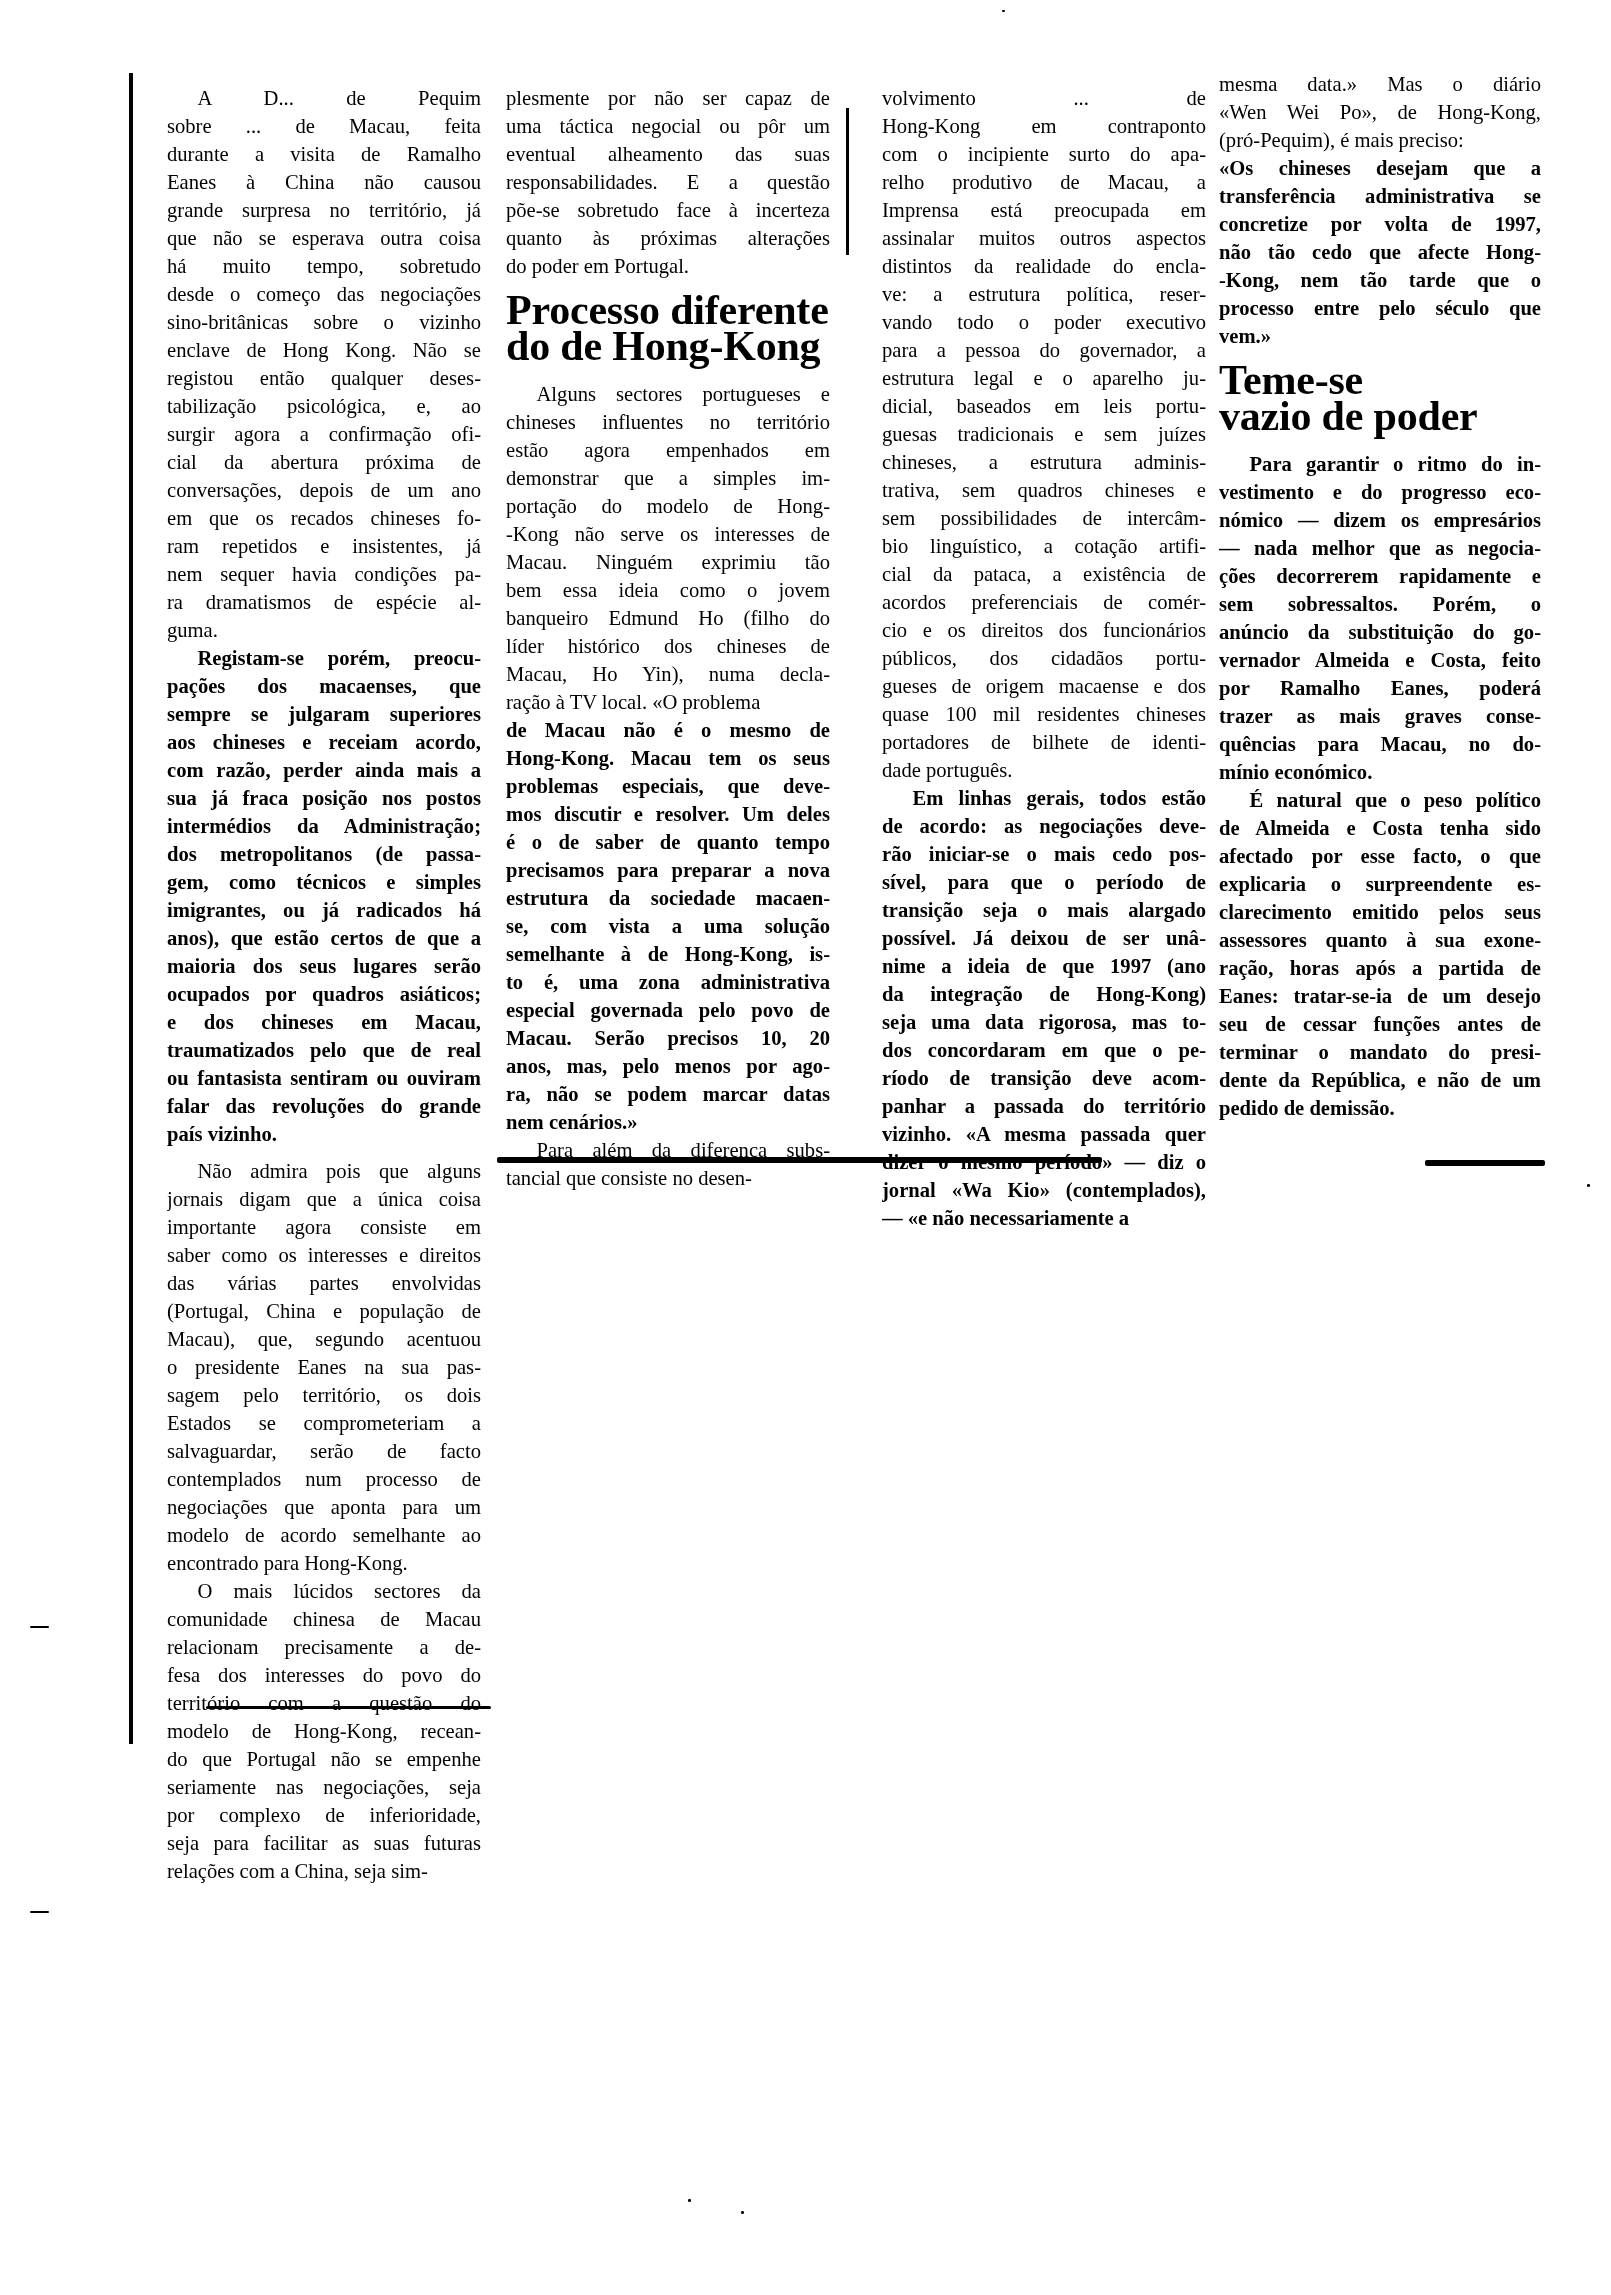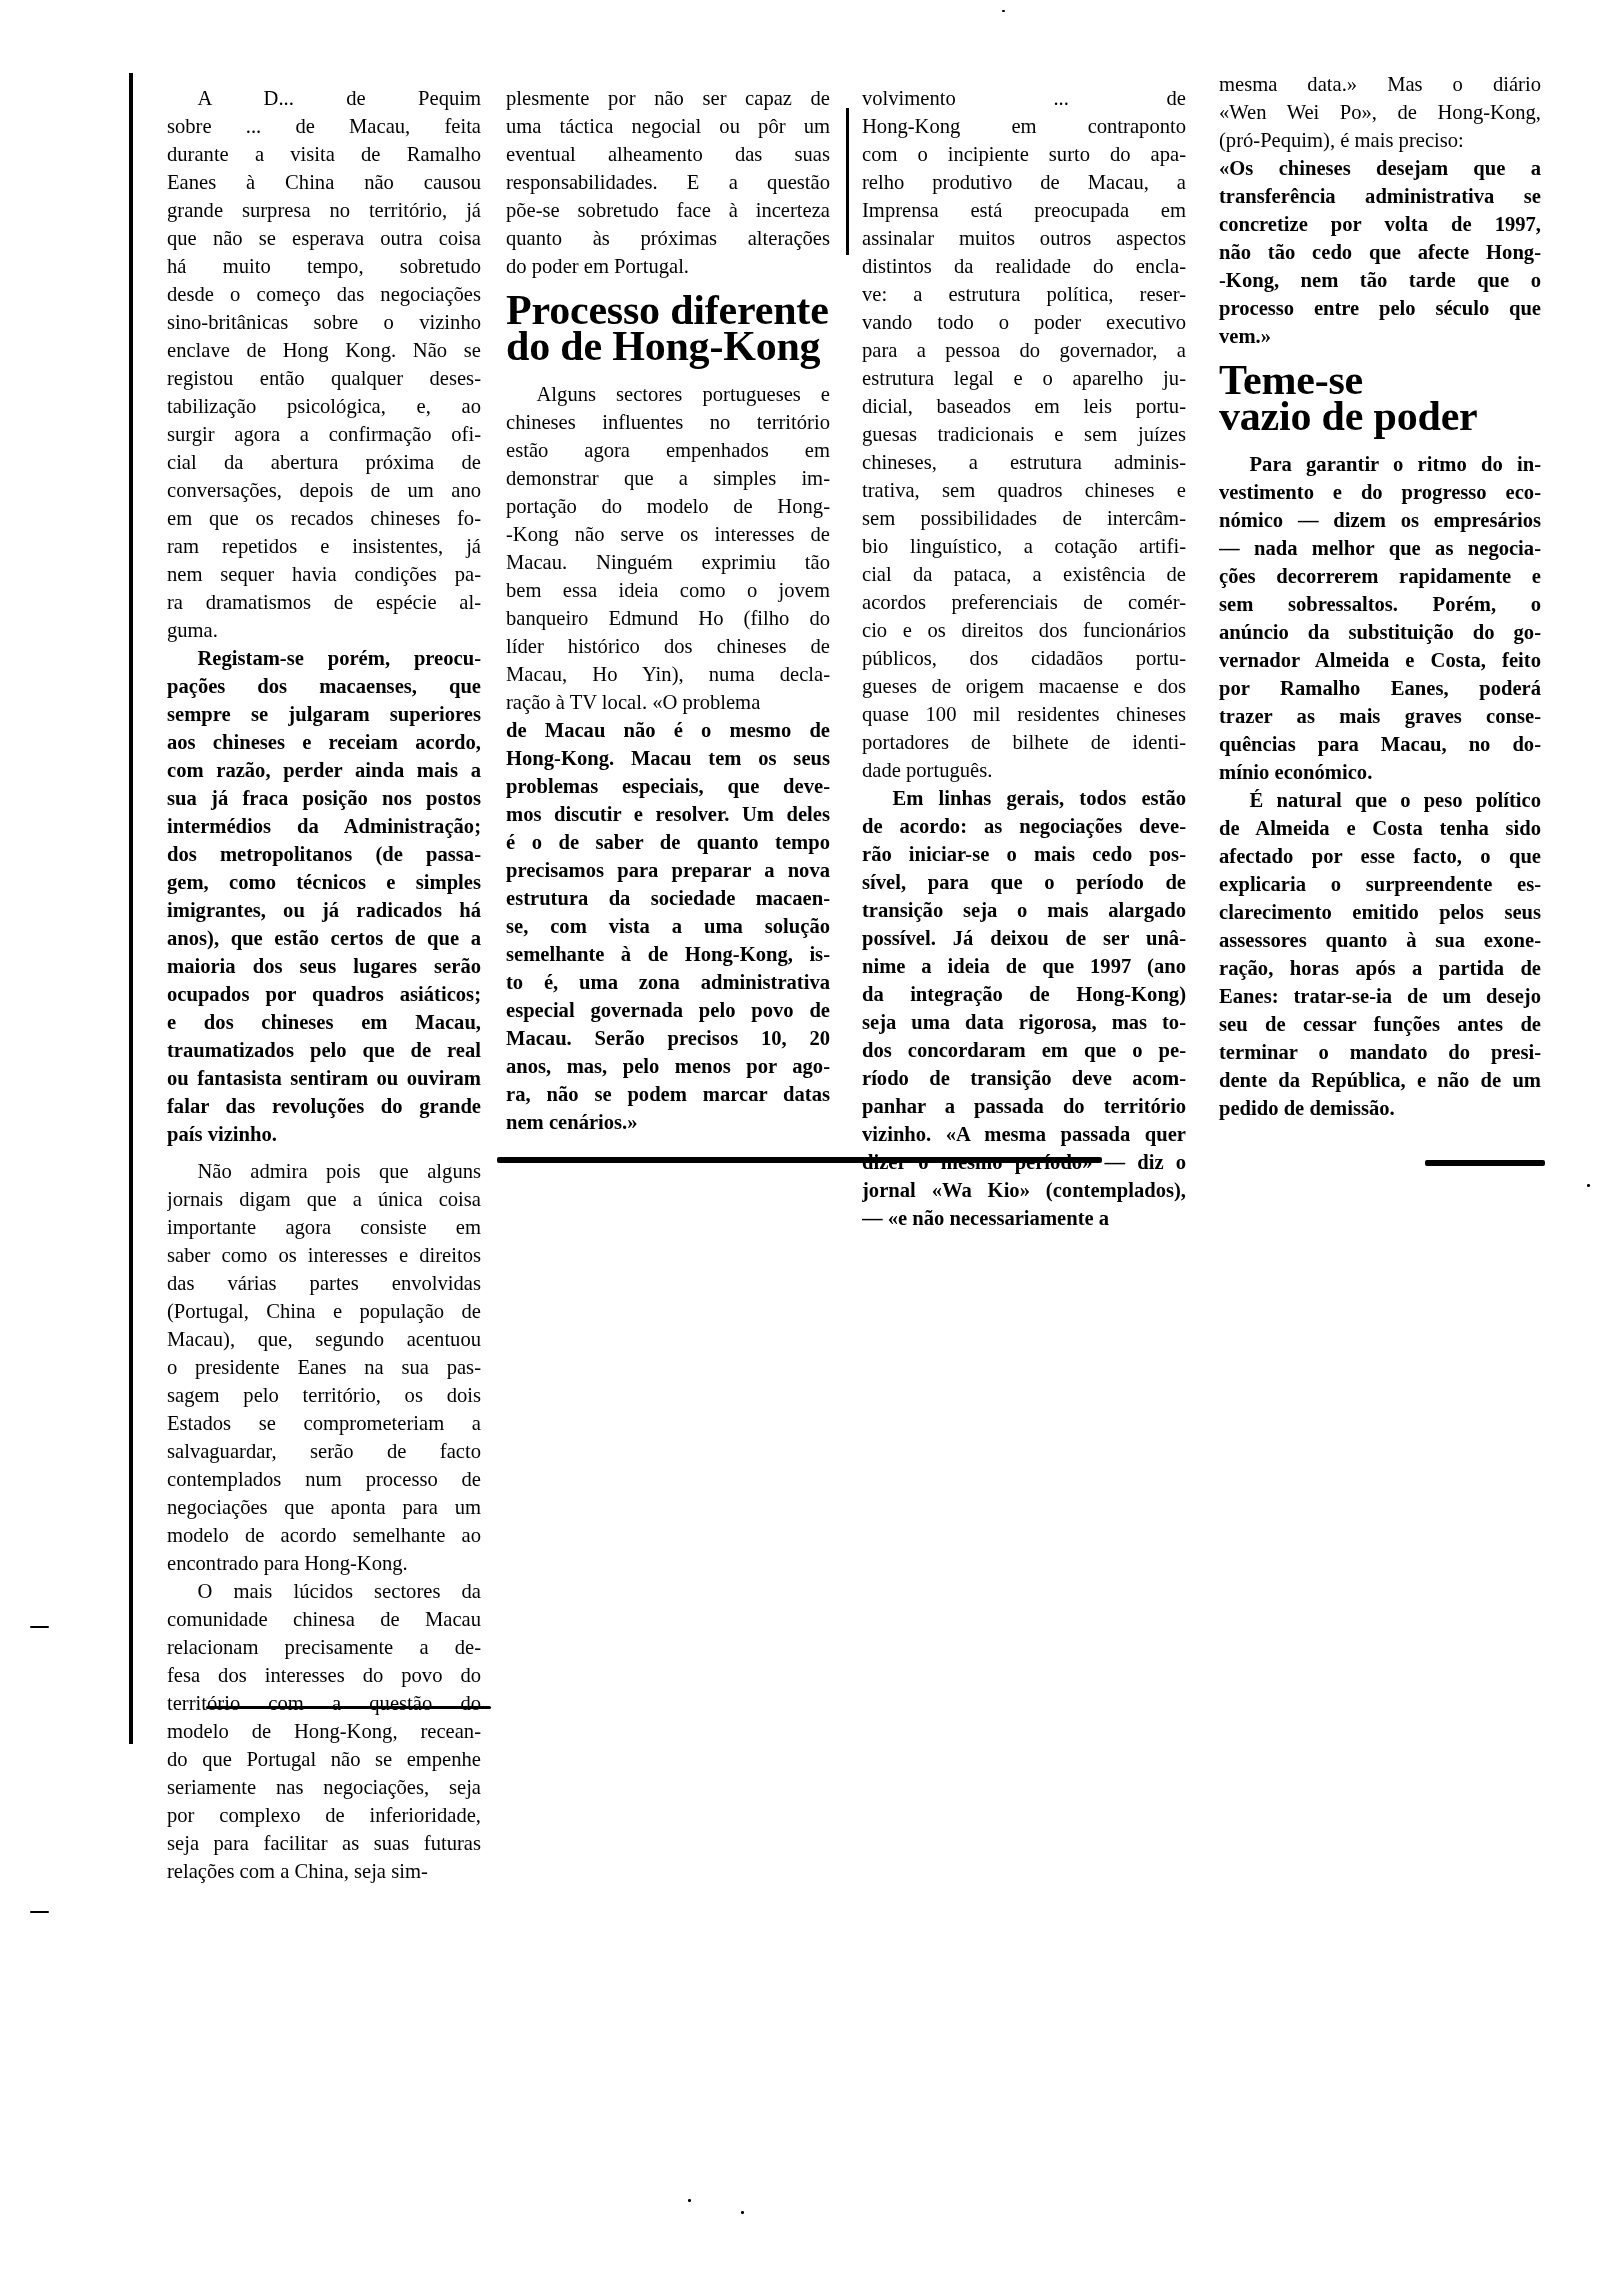--- a/index.html
+++ b/index.html
@@ -192,23 +192,27 @@
         <span class="line">estrutura da sociedade macaen-</span>
         <span class="line">se, com vista a uma solução</span>
         <span class="line">semelhante à de Hong-Kong, is-</span>
         <span class="line">to é, uma zona administrativa</span>
         <span class="line">especial governada pelo povo de</span>
         <span class="line">Macau. Serão precisos 10, 20</span>
         <span class="line">anos, mas, pelo menos por ago-</span>
         <span class="line">ra, não se podem marcar datas</span>
         <span class="line last">nem cenários.»</span>
       </p>
+      <p>
+        <span class="line" style="padding-left: 30.5px;">Para além da diferença subs-</span>
+        <span class="line last">tancial que consiste no desen-</span>
+      </p>
     </div>
 
-  <div class="column" id="col3" style="left:862px; top:84px; width:324px;">
+  <div class="column" id="col3" style="left:882px; top:84px; width:324px;">
       <p>
         <span class="line">volvimento ... de</span>
         <span class="line">Hong-Kong em contraponto</span>
         <span class="line">com o incipiente surto do apa-</span>
         <span class="line">relho produtivo de Macau, a</span>
         <span class="line">Imprensa está preocupada em</span>
         <span class="line">assinalar muitos outros aspectos</span>
         <span class="line">distintos da realidade do encla-</span>
         <span class="line">ve: a estrutura política, reser-</span>
         <span class="line">vando todo o poder executivo</span>

